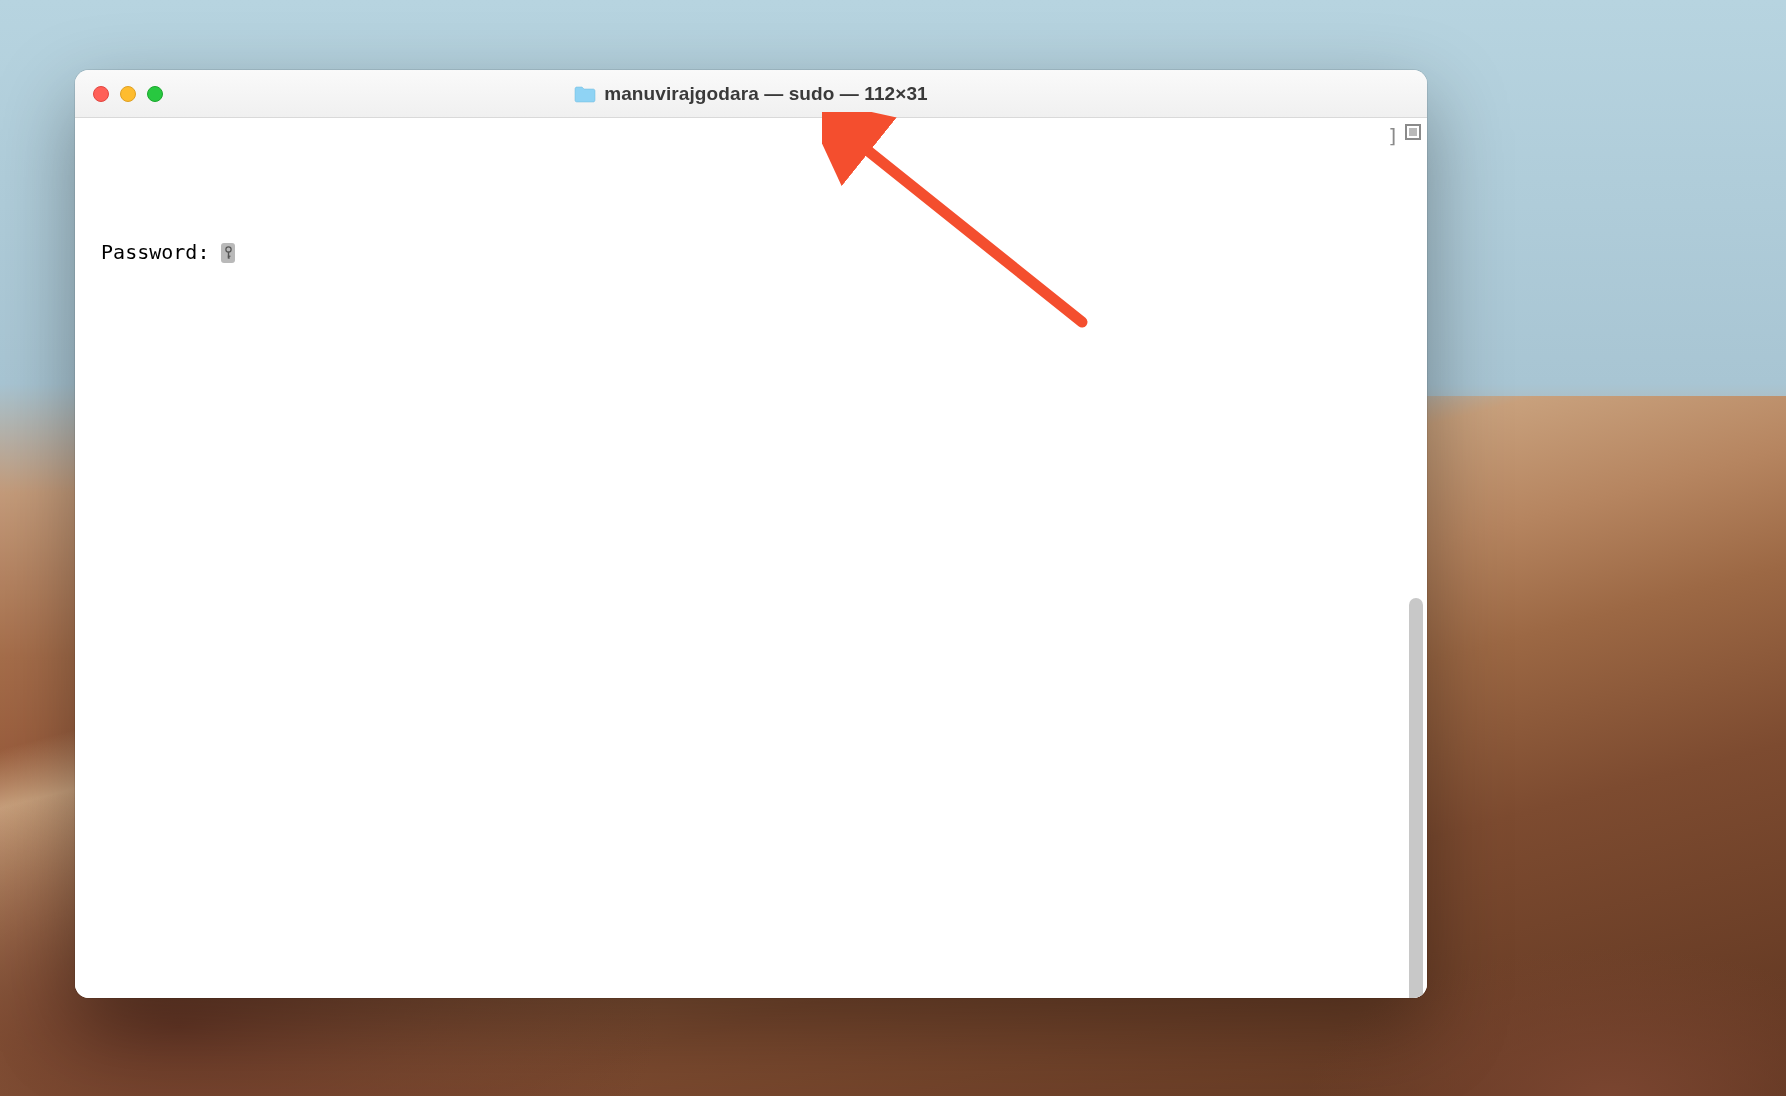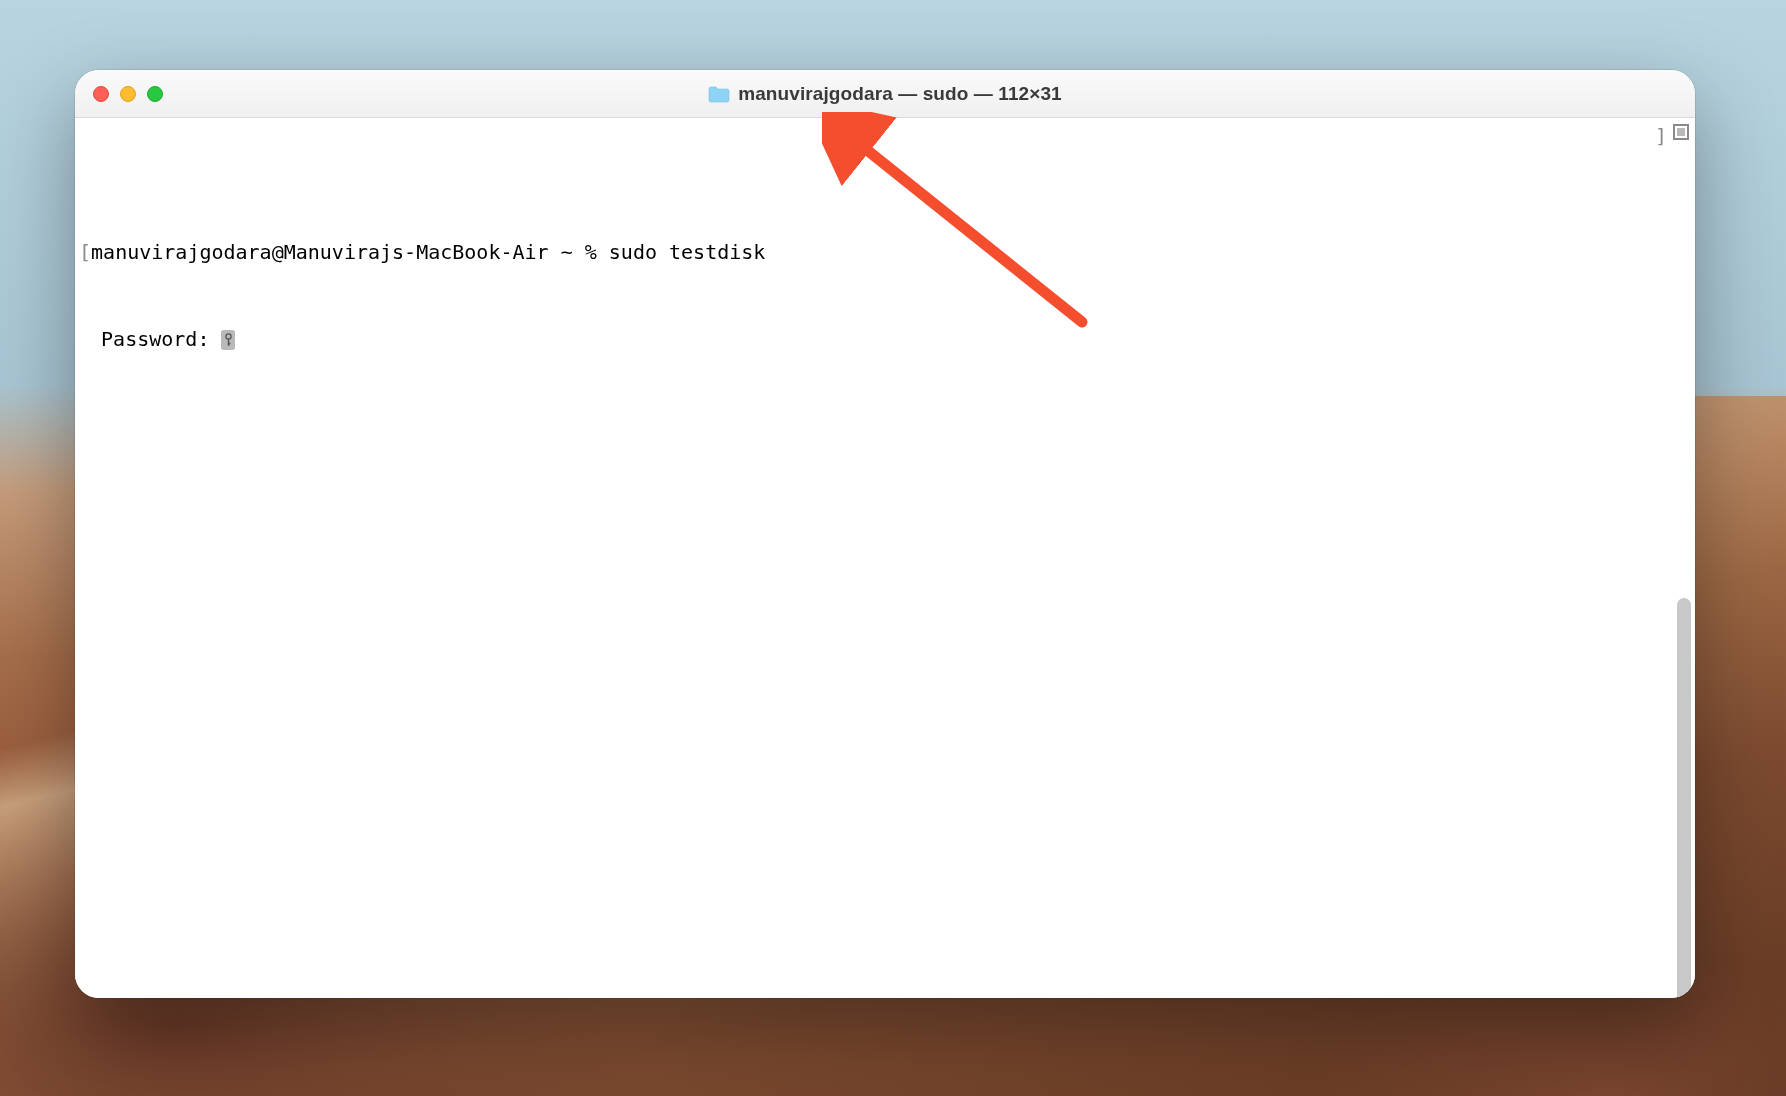--- a/index.html
+++ b/index.html
@@ -26,24 +26,24 @@
       background:
         radial-gradient(ellipse 800px 400px at 10% 90%, #6b3a28 0%, transparent 60%),
         radial-gradient(ellipse 600px 300px at 90% 100%, #7a4530 0%, transparent 50%),
         linear-gradient(165deg, transparent 30%, #c8a07c 35%, #b68560 45%, #9c6844 55%, #7d4b30 70%, #5e3520 100%);
       z-index: 1;
     }
     .terminal-window {
       position: absolute;
       left: 75px;
       top: 70px;
-      width: 1620px;
+      width: 1352px;
       height: 928px;
       background: #ffffff;
-      border-radius: 24px;
+      border-radius: 14px;
       box-shadow: 0 30px 80px rgba(0,0,0,0.35), 0 0 0 1px rgba(0,0,0,0.08);
       z-index: 10;
       display: flex;
       flex-direction: column;
       overflow: hidden;
     }
     .titlebar {
       height: 48px;
       background: linear-gradient(180deg, #fafafa 0%, #f0f0f0 100%);
       border-bottom: 1px solid #d9d9d9;
@@ -183,21 +183,20 @@
           <path d="M1 4 C1 2.5 2 2 3 2 L8 2 L10 4 L19 4 C20.5 4 21 5 21 6 L21 15 C21 16.5 20 17 19 17 L3 17 C1.5 17 1 16 1 15 Z" fill="#8fd3f4" stroke="#6db8de" stroke-width="0.5"></path>
         </svg>
       </span>
       <span class="window-title">manuvirajgodara — sudo — 112×31</span>
     </div>
   </div>
 
   <div class="terminal-body">
     <div class="page-indicator"></div>
     <span class="right-bracket">]</span>
-    <span class="prompt-line"><span class="prompt-bracket">[</span><span>manuvirajgodara@Manuvirajs-MacBook-Air ~ % </span><span>sudo testdisk</span></span>
     <span class="password-line"><span> </span><span>Password:</span><span class="key-icon"><svg viewBox="0 0 10 16">
             <circle cx="5" cy="4" r="3" fill="none" stroke="#555" stroke-width="1.4"></circle>
             <rect x="4.2" y="6.5" width="1.6" height="7.5" fill="#555"></rect>
             <rect x="4.2" y="11" width="3" height="1.4" fill="#555"></rect>
             <rect x="4.2" y="13" width="2.2" height="1.4" fill="#555"></rect>
           </svg></span></span>
 
     <div class="scrollbar-track">
       <div class="scrollbar-thumb"></div>
     </div>

